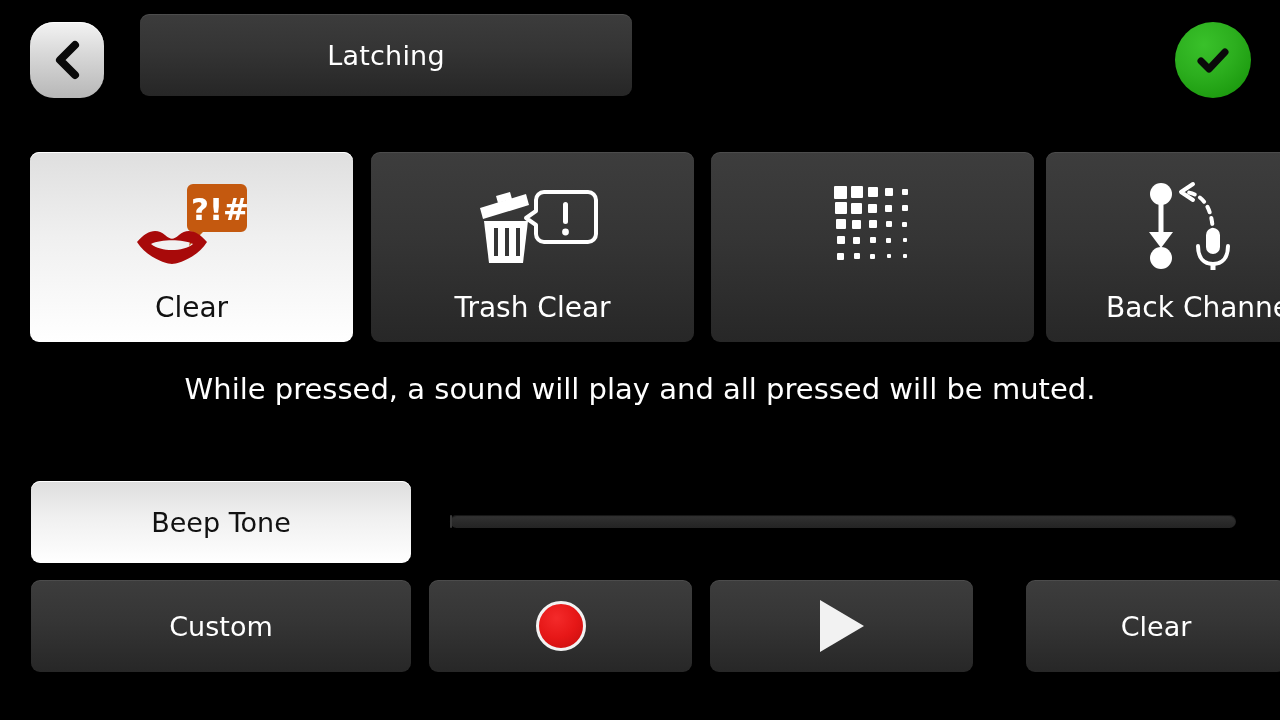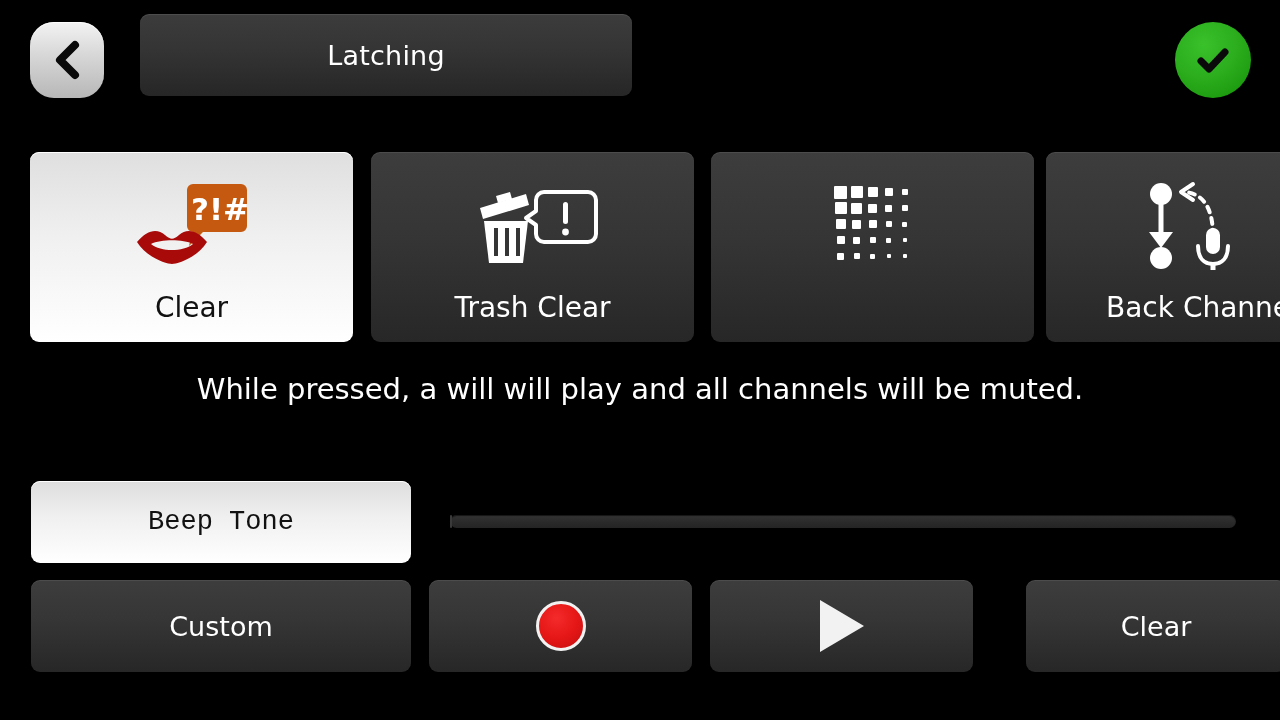--- a/index.html
+++ b/index.html
@@ -175,21 +175,20 @@
     width: 380px;
     height: 82px;
     border-radius: 9px;
     background: linear-gradient(180deg, #dedede 0%, #f0f0f0 45%, #ffffff 100%);
     box-shadow: inset 0 1px 0 rgba(255,255,255,0.95);
     display: flex;
     align-items: center;
     justify-content: center;
     color: #111111;
     font-size: 27px;
-    font-family: Liberation Mono, monospace;
   }
   .slider {
     position: absolute;
     left: 450px;
     top: 34px;
     width: 786px;
     height: 13px;
     border-radius: 7px;
     background: linear-gradient(180deg, #333333 0%, #2a2a2a 55%, #242424 100%);
     box-shadow: inset 0 1px 1px rgba(0,0,0,0.6);
@@ -357,21 +356,21 @@
 
           <rect x="65" y="50" width="14" height="26" rx="7" fill="#ffffff"></rect>
           <path d="M57 68 C57 80 63 86 72 86 C81 86 87 80 87 68" fill="none" stroke="#ffffff" stroke-width="4" stroke-linecap="round"></path>
           <rect x="69.5" y="84" width="5" height="8" fill="#ffffff"></rect>
         </svg>
       </div>
       <div class="tile-label">Back Channel</div>
     </div>
   </div>
 
-  <div class="description">While pressed, a will will play and all channels will be muted.</div>
+  <div class="description">While pressed, a sound will play and all pressed will be muted.</div>
 
   <div class="preset-row">
     <div class="preset-button">
       <span>Beep Tone</span>
     </div>
     <div class="slider">
       <div class="slider-fill"></div>
     </div>
   </div>
 

